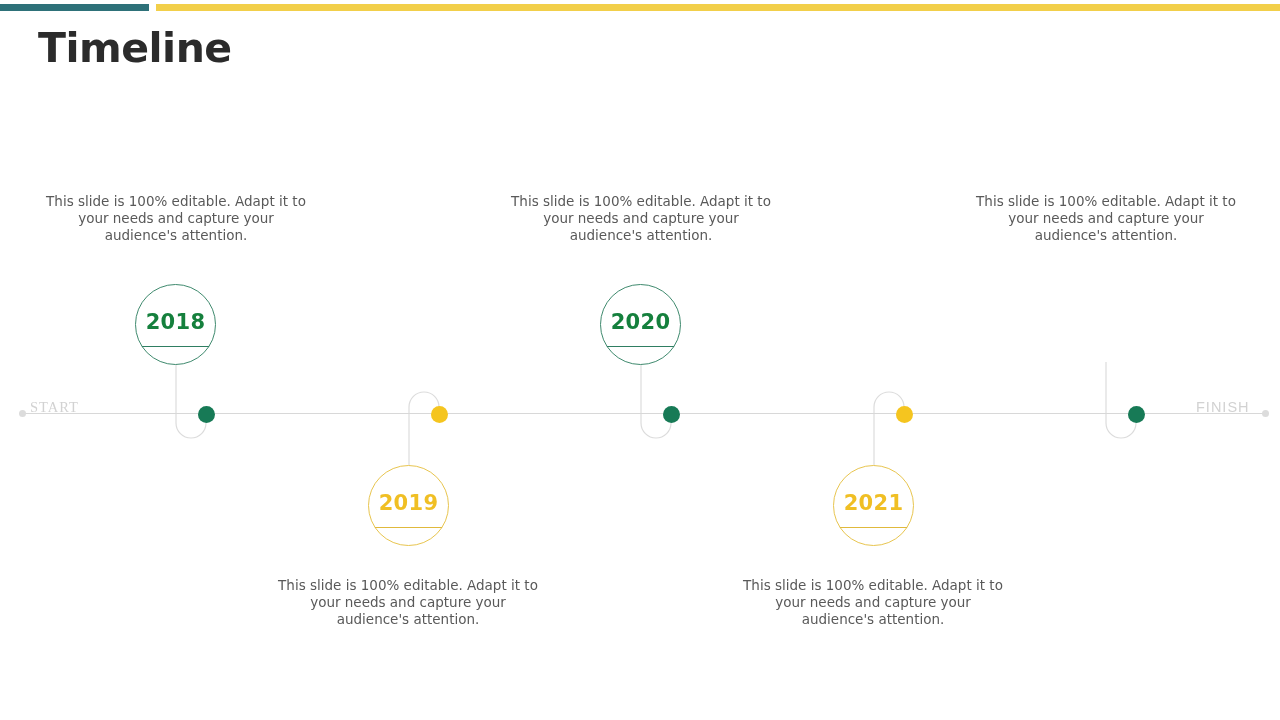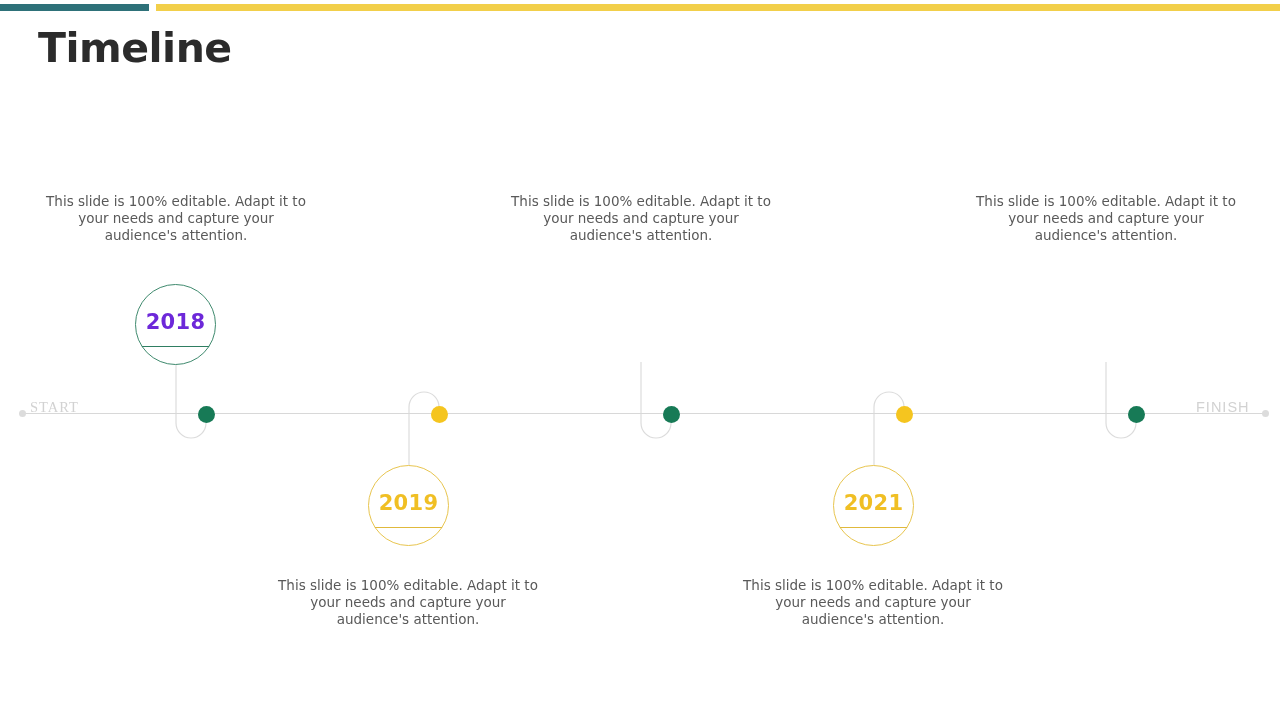--- a/index.html
+++ b/index.html
@@ -53,21 +53,21 @@
 
   
   .node-circle{
     position:absolute;width:81px;height:81px;border-radius:50%;
     border:1px solid #3f8a6e;background:#fff;
     display:flex;align-items:center;justify-content:center;
     box-sizing:border-box;
   }
   .node-circle.yellow{border-color:#e8c54f;}
   .node-circle .yr{
-    font-size:21px;font-weight:bold;color:#6d28d9;letter-spacing:0.3px;
+    font-size:21px;font-weight:bold;color:#15803d;letter-spacing:0.3px;
     font-family:"DejaVu Sans","Liberation Sans",sans-serif;
     margin-top:-6px;
   }
   .node-circle.yellow .yr{color:#f0bf24;}
   .node-circle .chord{
     position:absolute;left:6px;right:6px;bottom:17px;height:1px;
     background:#2f7e62;
   }
   .node-circle.yellow .chord{background:#e0b93c;}
 
@@ -126,20 +126,24 @@
   <div class="dot green" style="left:198px;"></div>
 
   <div class="node-circle yellow" style="left:368px;top:465px;">
     <span class="yr">2019</span>
     <span class="chord"></span>
   </div>
   <div class="dot yellow" style="left:431px;"></div>
   <div class="desc" style="left:273px;top:577px;">This slide is 100% editable. Adapt it to your needs and capture your audience's attention.</div>
 
   <div class="desc" style="left:506px;top:193px;">This slide is 100% editable. Adapt it to your needs and capture your audience's attention.</div>
+  <div class="node-circle" style="left:600px;top:284px;">
+    <span class="yr">2020</span>
+    <span class="chord"></span>
+  </div>
   <div class="dot green" style="left:663px;"></div>
 
   <div class="node-circle yellow" style="left:833px;top:465px;">
     <span class="yr">2021</span>
     <span class="chord"></span>
   </div>
   <div class="dot yellow" style="left:896px;"></div>
   <div class="desc" style="left:738px;top:577px;">This slide is 100% editable. Adapt it to your needs and capture your audience's attention.</div>
 
   <div class="desc" style="left:971px;top:193px;">This slide is 100% editable. Adapt it to your needs and capture your audience's attention.</div>

